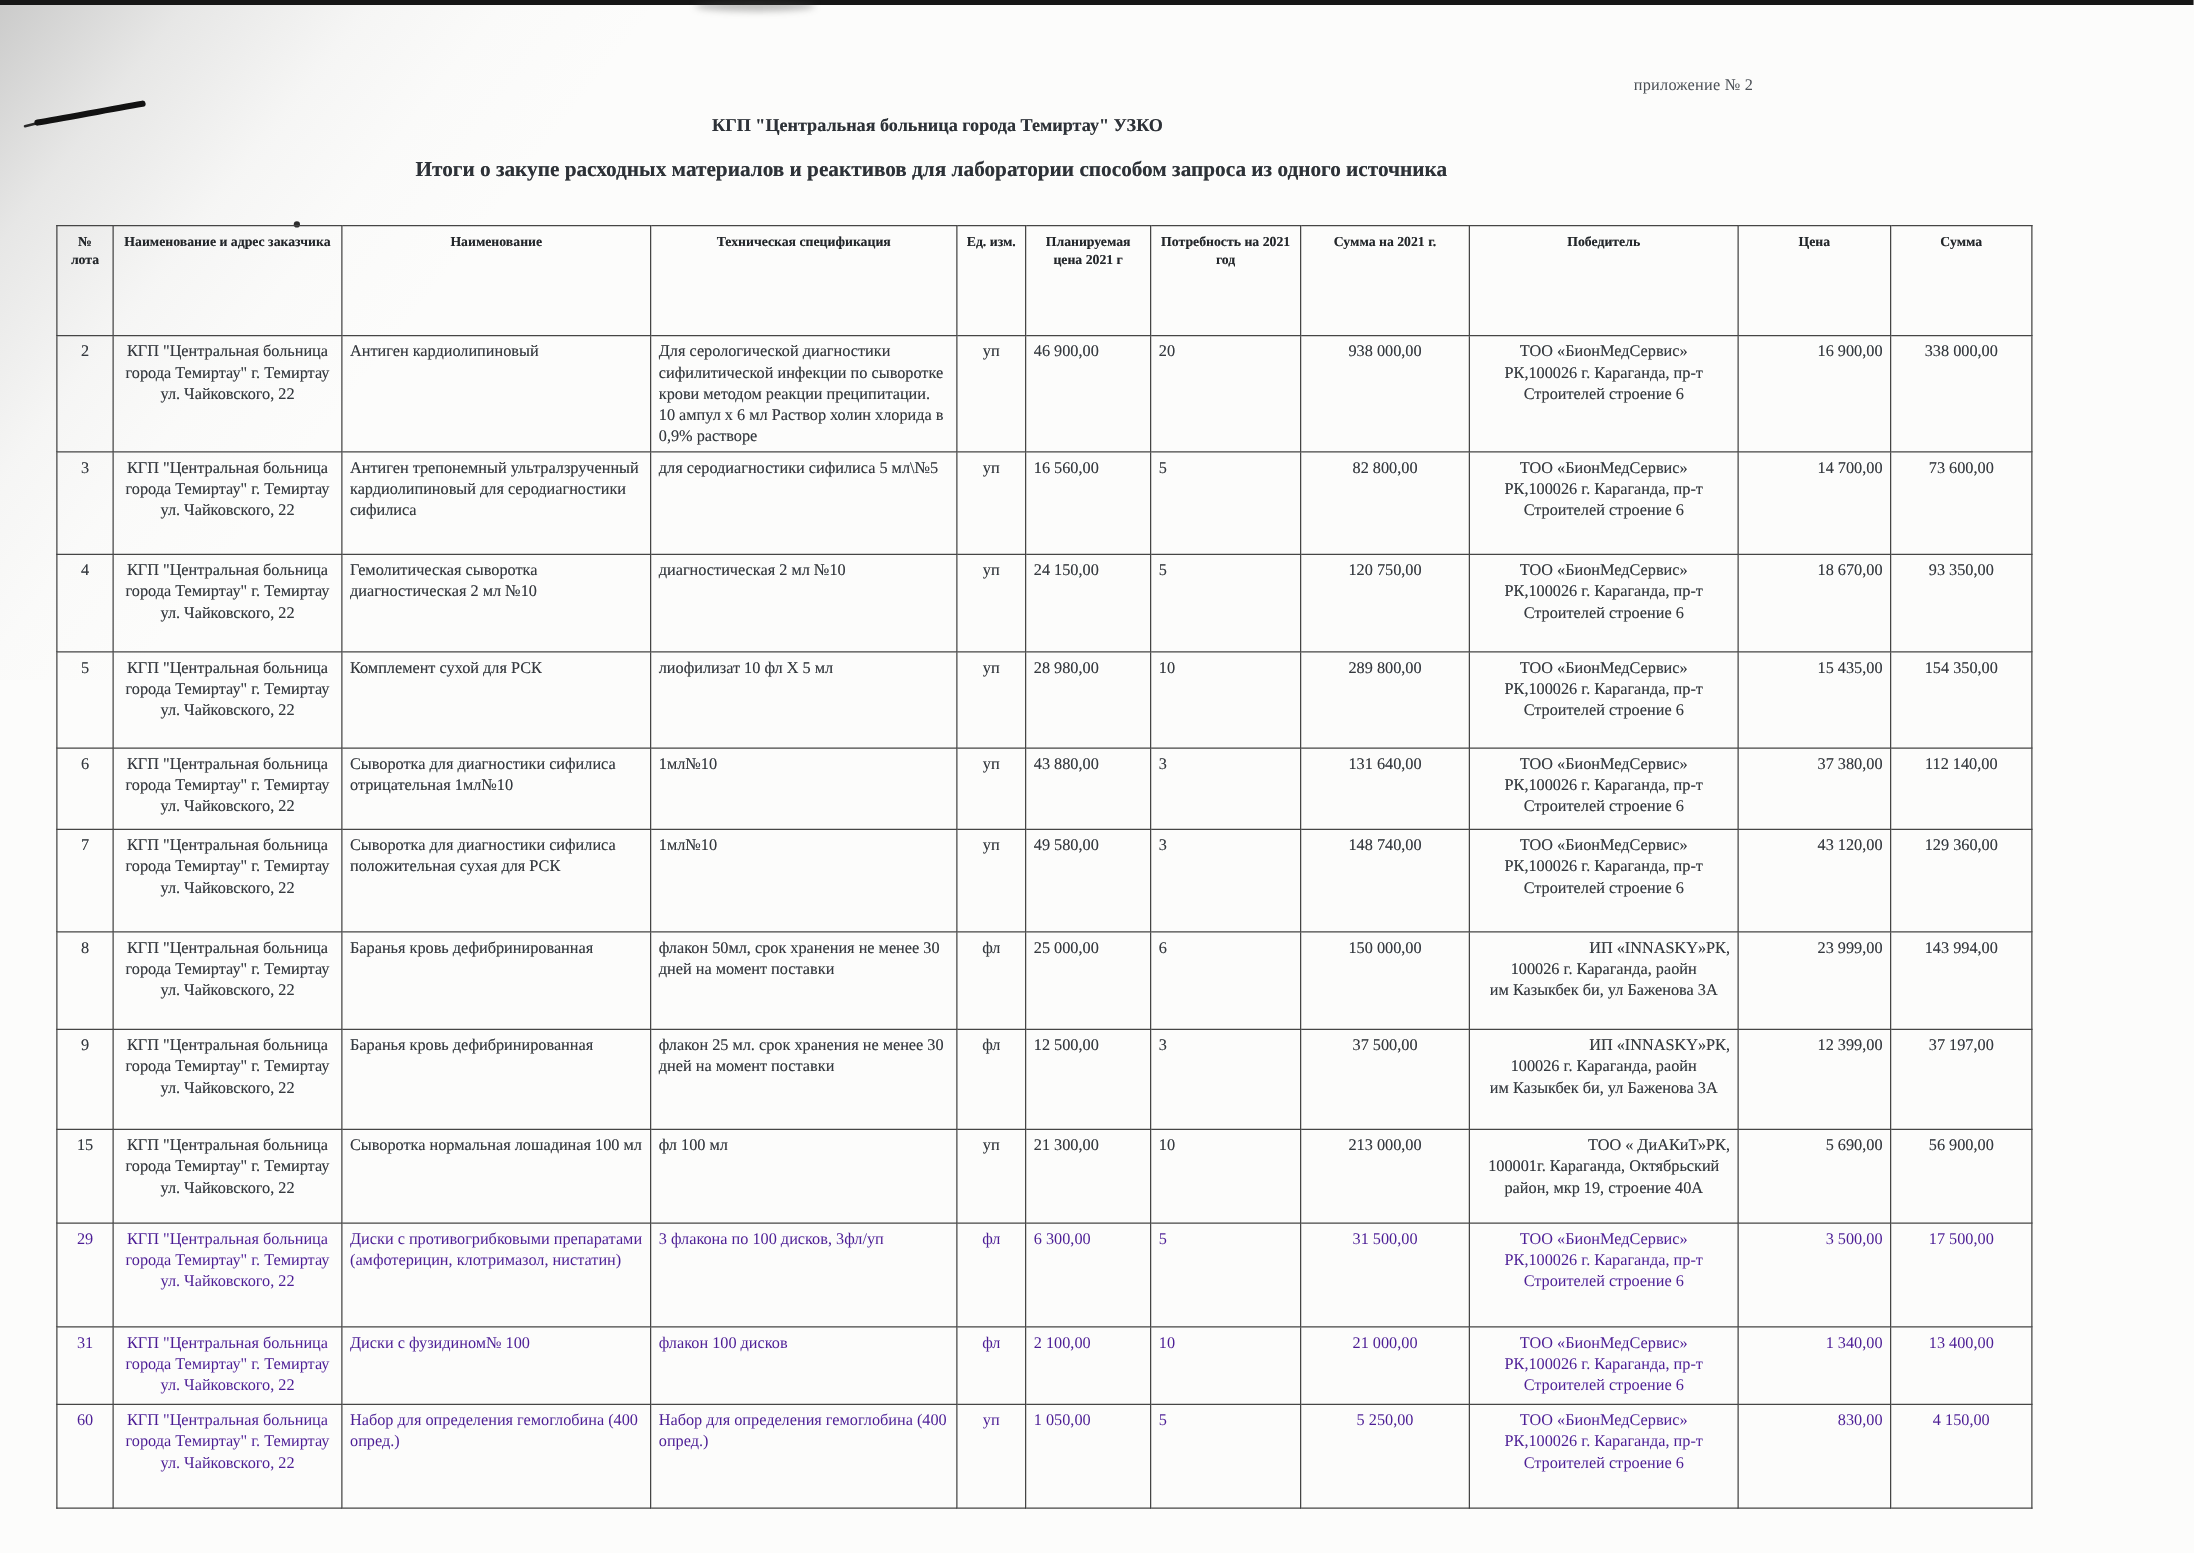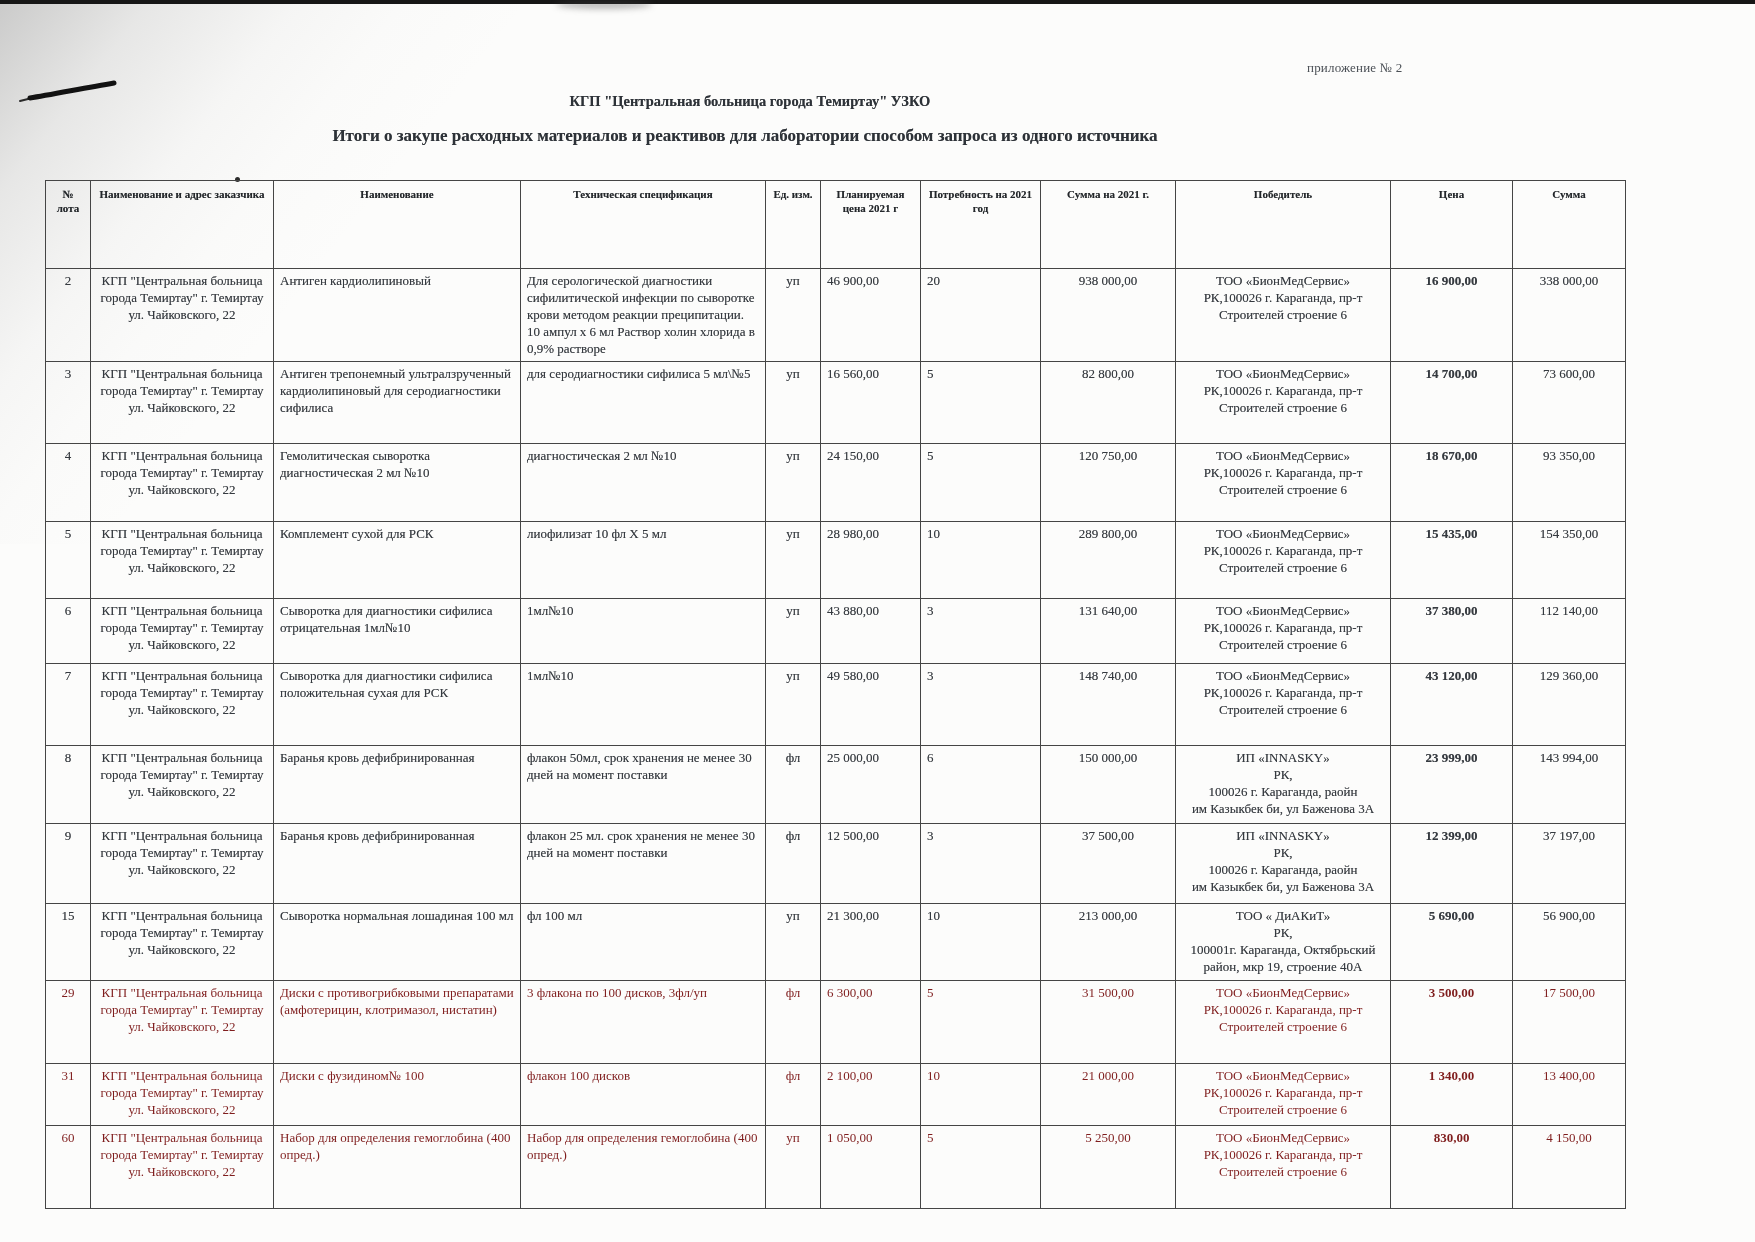--- a/index.html
+++ b/index.html
@@ -79,25 +79,25 @@
   }
   td.c-lot{text-align:center;}
   td.c-customer{text-align:center;}
   td.c-name{text-align:left;}
   td.c-spec{text-align:left;}
   td.c-unit{text-align:center;}
   td.c-plan{padding-right:10px;margin-top:44px;}
   td.c-need{text-align:left;}
   td.c-sum2021{text-align:center;margin-top:10px;}
   td.c-winner{text-align:center;}
-  td.c-price{text-align:center;font-weight:bold;}
+  td.c-price{text-align:right;}
   td.c-sum{text-align:center;}
   .wline{display:block;}
-  .wline.justify{display:flex;justify-content:flex-end;flex-direction:column;}
-  tr.faded td{color:#7f1d1d;text-shadow:none;}
+  .wline.justify{display:flex;justify-content:flex-end;}
+  tr.faded td{color:#4c1d95;text-shadow:none;}
 </style>
 </head>
 <body>
 
 <div class="scan-topbar"></div>
 <div class="corner-shadow"></div>
 <div class="smudge-top"></div>
 <div class="pen-mark">
   <svg width="120" height="44" viewBox="0 0 120 44">
     <path d="M6 31 L18 28" stroke="#2a2a2a" stroke-width="2" fill="none" stroke-linecap="round"></path>

